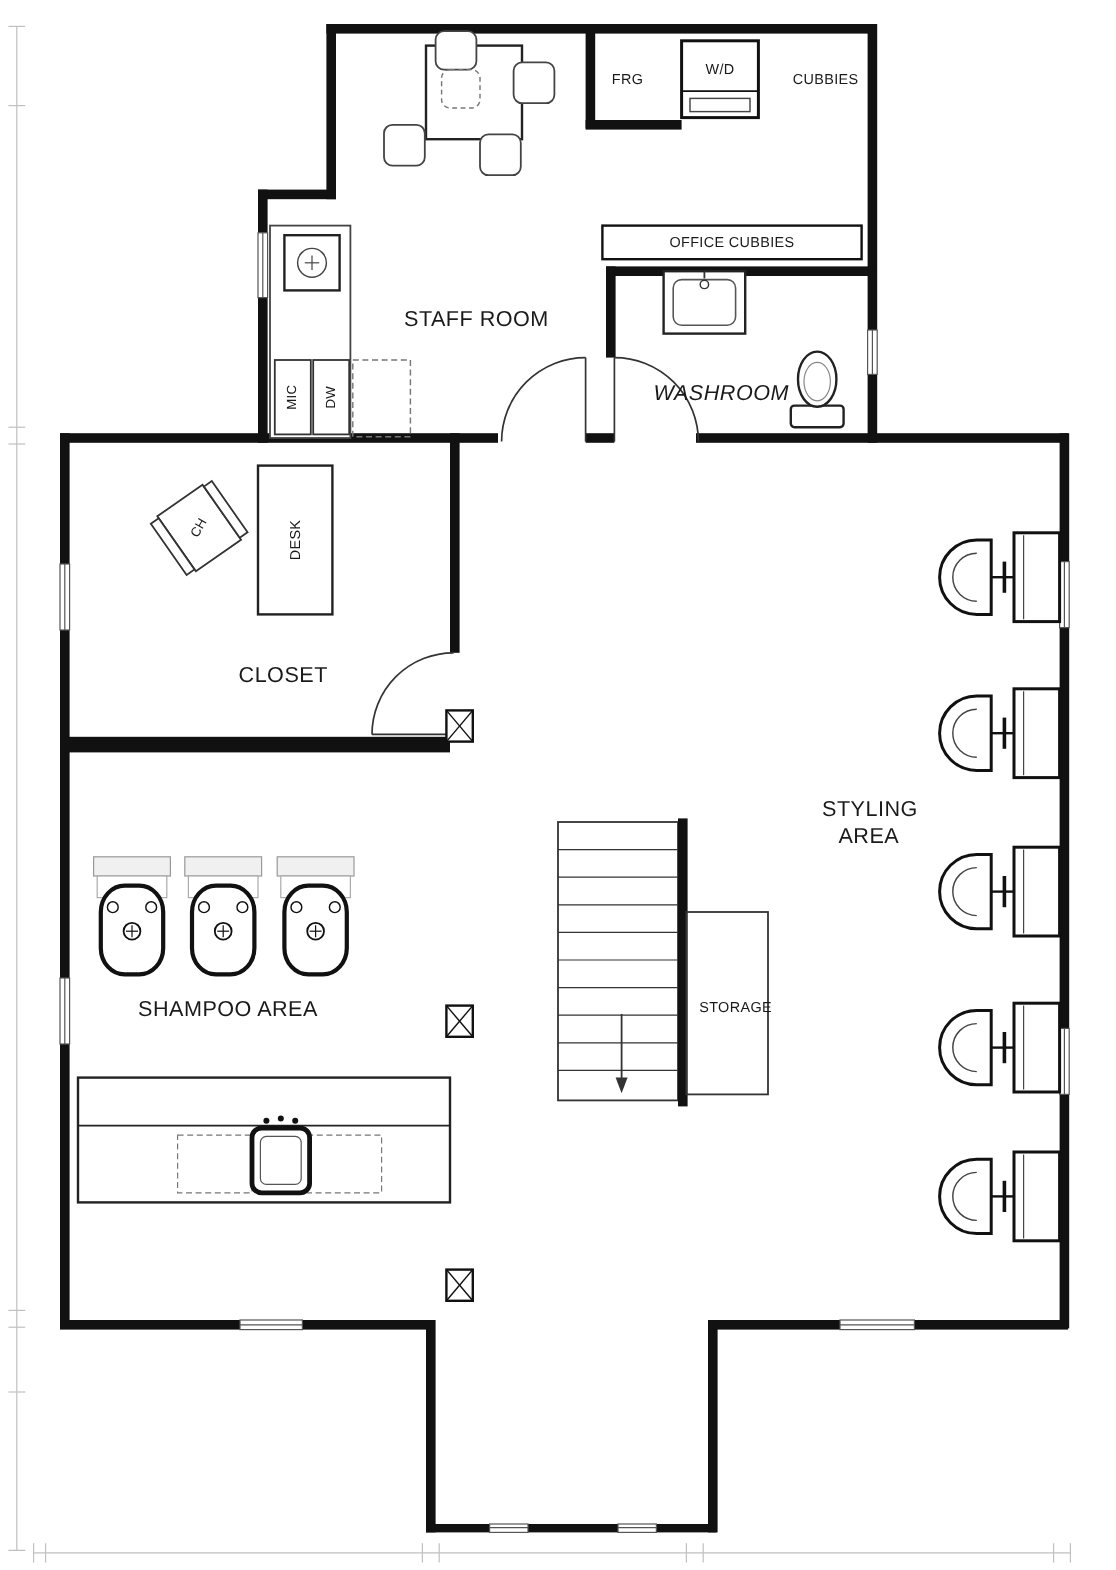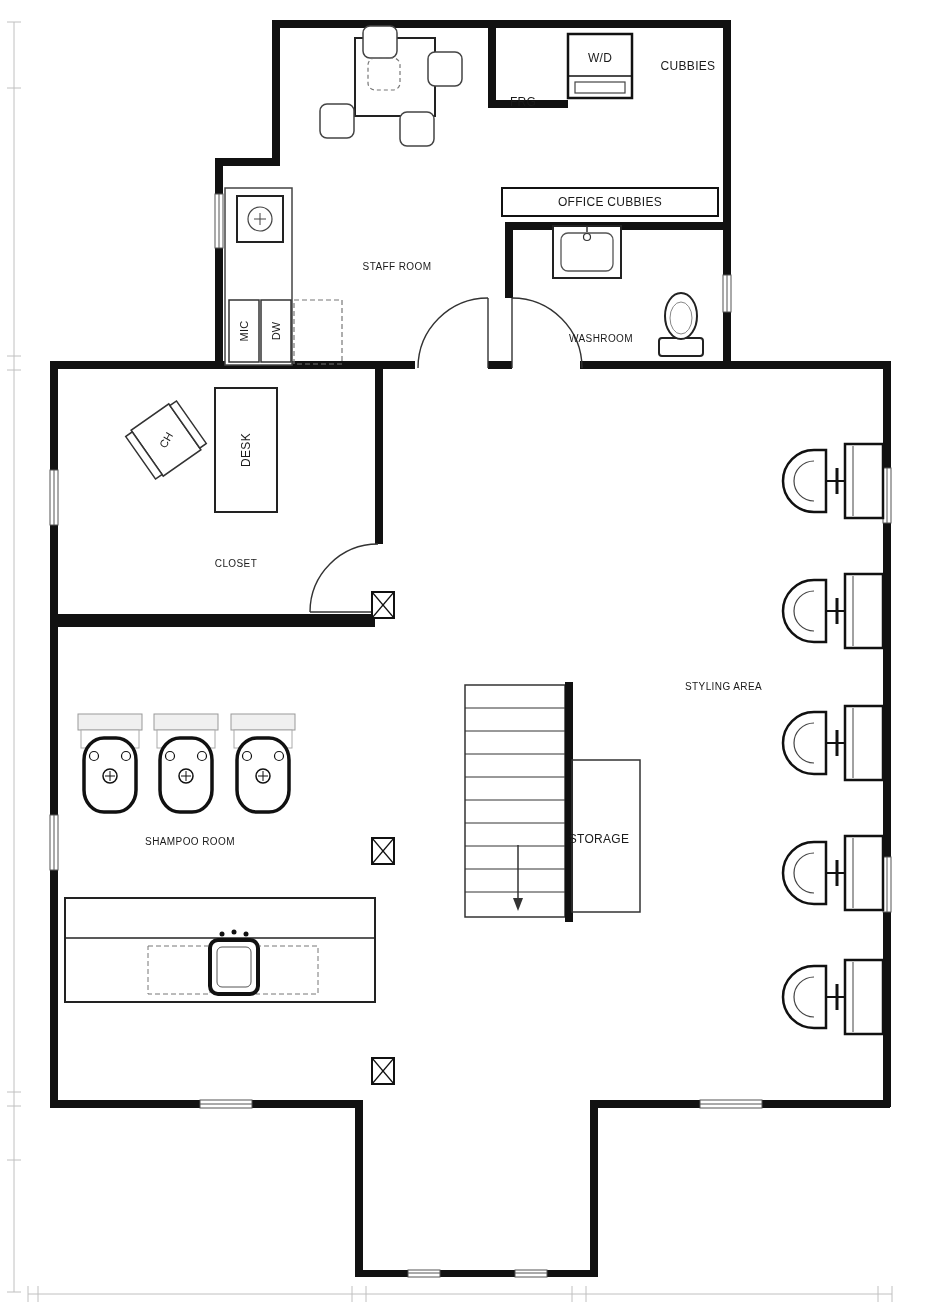--- a/index.html
+++ b/index.html
@@ -1,23 +1,23 @@
 <!DOCTYPE html>
 <html><head>
 <meta charset="utf-8">
 <style>
   html,body{margin:0;padding:0;background:#ffffff;}
   .plan{position:relative;width:930px;height:1308px;background:#fff;
         font-family:"Liberation Sans",sans-serif;overflow:hidden;}
   .plan svg{position:absolute;left:0;top:0;}
-  .lbl{position:absolute;transform:translate(-50%,-50%);font-size:10px;color:#1a1a1a;
+  .lbl{position:absolute;transform:translate(-50%,-50%);font-size:18px;color:#1a1a1a;
        letter-spacing:.4px;white-space:nowrap;z-index:2;}
   .lbl.r90{transform:translate(-50%,-50%) rotate(-90deg);}
   .lbl.r60{transform:translate(-50%,-50%) rotate(-60deg);}
-  .lbl.wrap{white-space:normal;width:78px;text-align:left;line-height:1.3;}
+  .lbl.wrap{white-space:normal;width:78px;text-align:center;line-height:1.3;}
   .s12{font-size:12px;letter-spacing:.3px;}
   .s11{font-size:11px;letter-spacing:.2px;}
 </style>
 </head>
 <body>
 
 <div class="plan">
 
 <svg width="930" height="1308" viewBox="0 0 930 1308">
 
@@ -289,27 +289,27 @@
     <line x1="352" y1="1286" x2="352" y2="1302"></line>
     <line x1="366" y1="1286" x2="366" y2="1302"></line>
     <line x1="572" y1="1286" x2="572" y2="1302"></line>
     <line x1="586" y1="1286" x2="586" y2="1302"></line>
     <line x1="878" y1="1286" x2="878" y2="1302"></line>
     <line x1="892" y1="1286" x2="892" y2="1302"></line>
   </g>
 </svg>
 
 <div class="lbl" style="left:397px;top:266px;">STAFF ROOM</div>
-<div class="lbl s12" style="left:523px;top:66px;margin-top:36px;">FRG</div>
+<div class="lbl s12" style="left:523px;top:66px;">FRG</div>
 <div class="lbl s12" style="left:600px;top:58px;">W/D</div>
 <div class="lbl s12" style="left:688px;top:66px;">CUBBIES</div>
 <div class="lbl s12" style="left:610px;top:202px;">OFFICE CUBBIES</div>
-<div class="lbl" style="left:601px;top:338px;">WASHROOM</div>
+<div class="lbl" style="left:601px;top:328px;font-style:italic;">WASHROOM</div>
 <div class="lbl r90 s11" style="left:244px;top:331px;">MIC</div>
 <div class="lbl r90 s11" style="left:276px;top:331px;">DW</div>
 <div class="lbl r90 s12" style="left:246px;top:450px;">DESK</div>
 <div class="lbl r60 s11" style="left:166px;top:440px;">CH</div>
 <div class="lbl" style="left:236px;top:563px;">CLOSET</div>
-<div class="lbl" style="left:190px;top:841px;">SHAMPOO ROOM</div>
+<div class="lbl" style="left:190px;top:841px;">SHAMPOO AREA</div>
 <div class="lbl wrap" style="left:724px;top:686px;">STYLING AREA</div>
-<div class="lbl s12" style="left:599px;top:839px;">STORAGE</div>
+<div class="lbl s12" style="left:613px;top:839px;">STORAGE</div>
 
 </div>
 
 </body></html>

